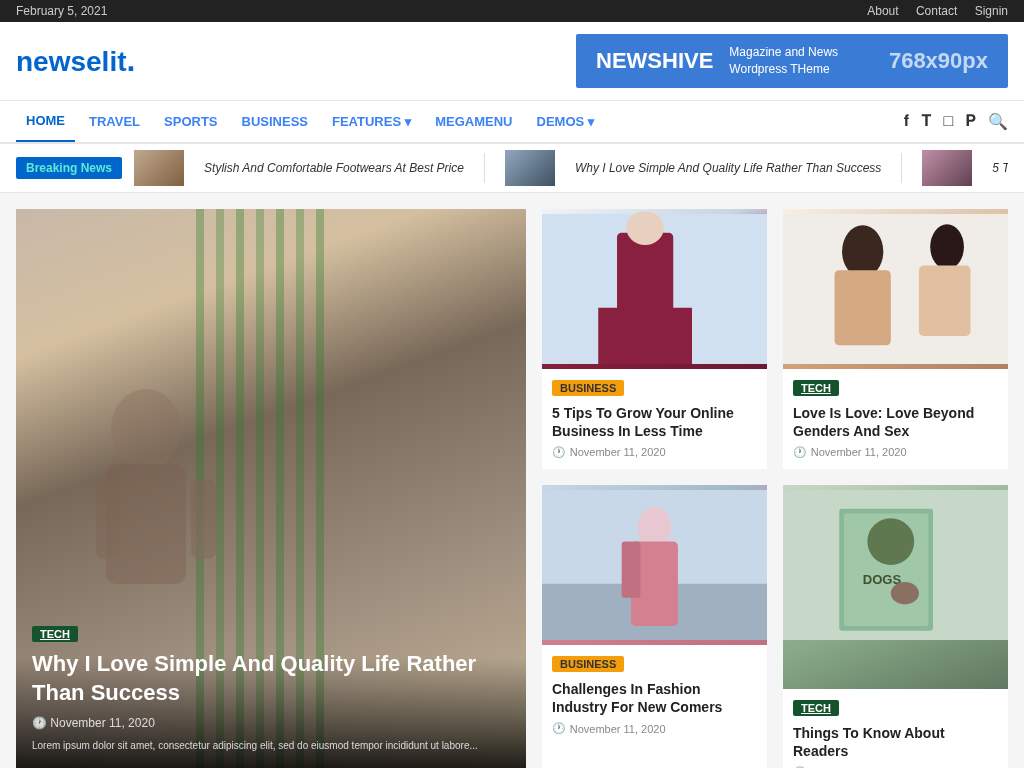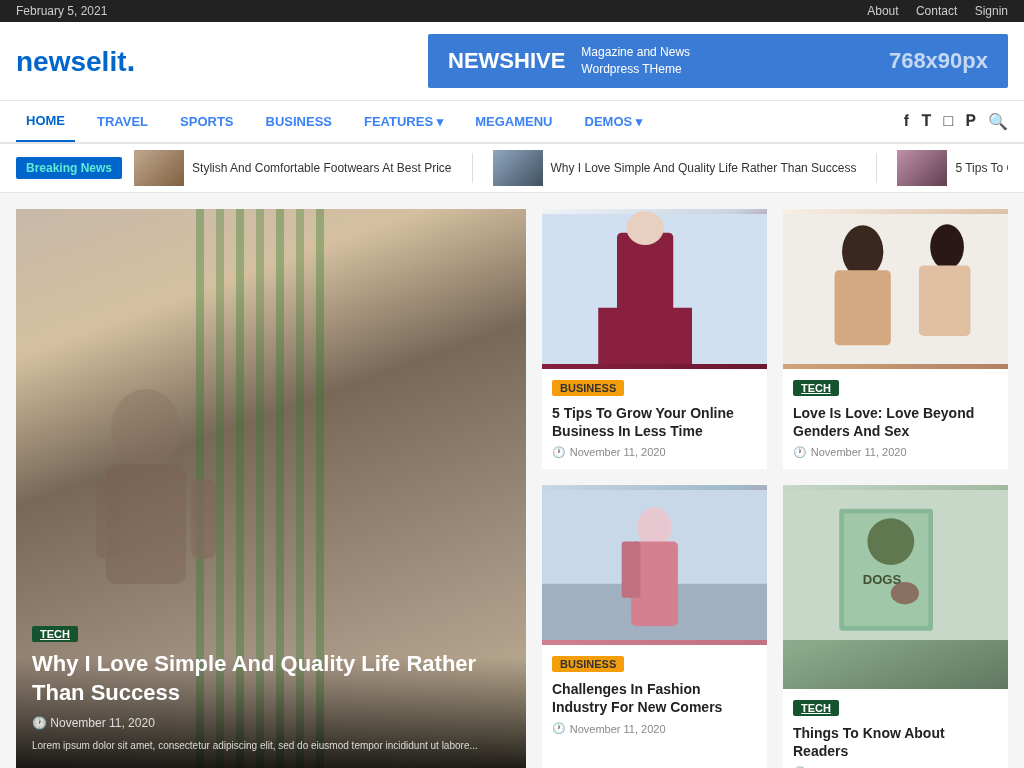--- a/index.html
+++ b/index.html
@@ -37,39 +37,39 @@
     .logo span { color: #0066cc; }
 
     .ad-banner {
       background: #3a7bd5;
       color: white;
       display: flex;
       align-items: center;
       padding: 10px 20px;
       gap: 16px;
       border-radius: 2px;
-      width: 580px;
+      width: 432px;
     }
     .ad-banner-sub { font-size: 12px; line-height: 1.4; flex: 1; }
     .ad-banner-size { font-size: 22px; font-weight: bold; color: rgba(255,255,255,0.7); }
 
     
     .nav {
       background: #fff;
       border-top: 1px solid #e5e5e5;
       border-bottom: 2px solid #e5e5e5;
       padding: 0 16px;
       display: flex;
       align-items: center;
       justify-content: space-between;
     }
     .nav-links {
       display: flex;
       align-items: center;
-      gap: 12px;
+      gap: 4px;
     }
     .nav-links a {
       text-decoration: none;
       color: #3b82f6;
       font-size: 13px;
       font-weight: bold;
       padding: 12px 10px;
       display: block;
     }
     .nav-links a.active { color: #0066cc; border-bottom: 2px solid #0066cc; }
@@ -97,22 +97,23 @@
     }
     .breaking-items {
       display: flex;
       align-items: center;
       gap: 20px;
       overflow: hidden;
     }
     .breaking-item {
       display: flex;
       align-items: center;
-      gap: 8px;
+      gap: 20px;
       white-space: nowrap;
+      font-style: italic;
     }
     .breaking-text { font-size: 12px; color: #333; }
 
     
     .main {
       padding: 16px;
       display: flex;
       gap: 16px;
     }
 

